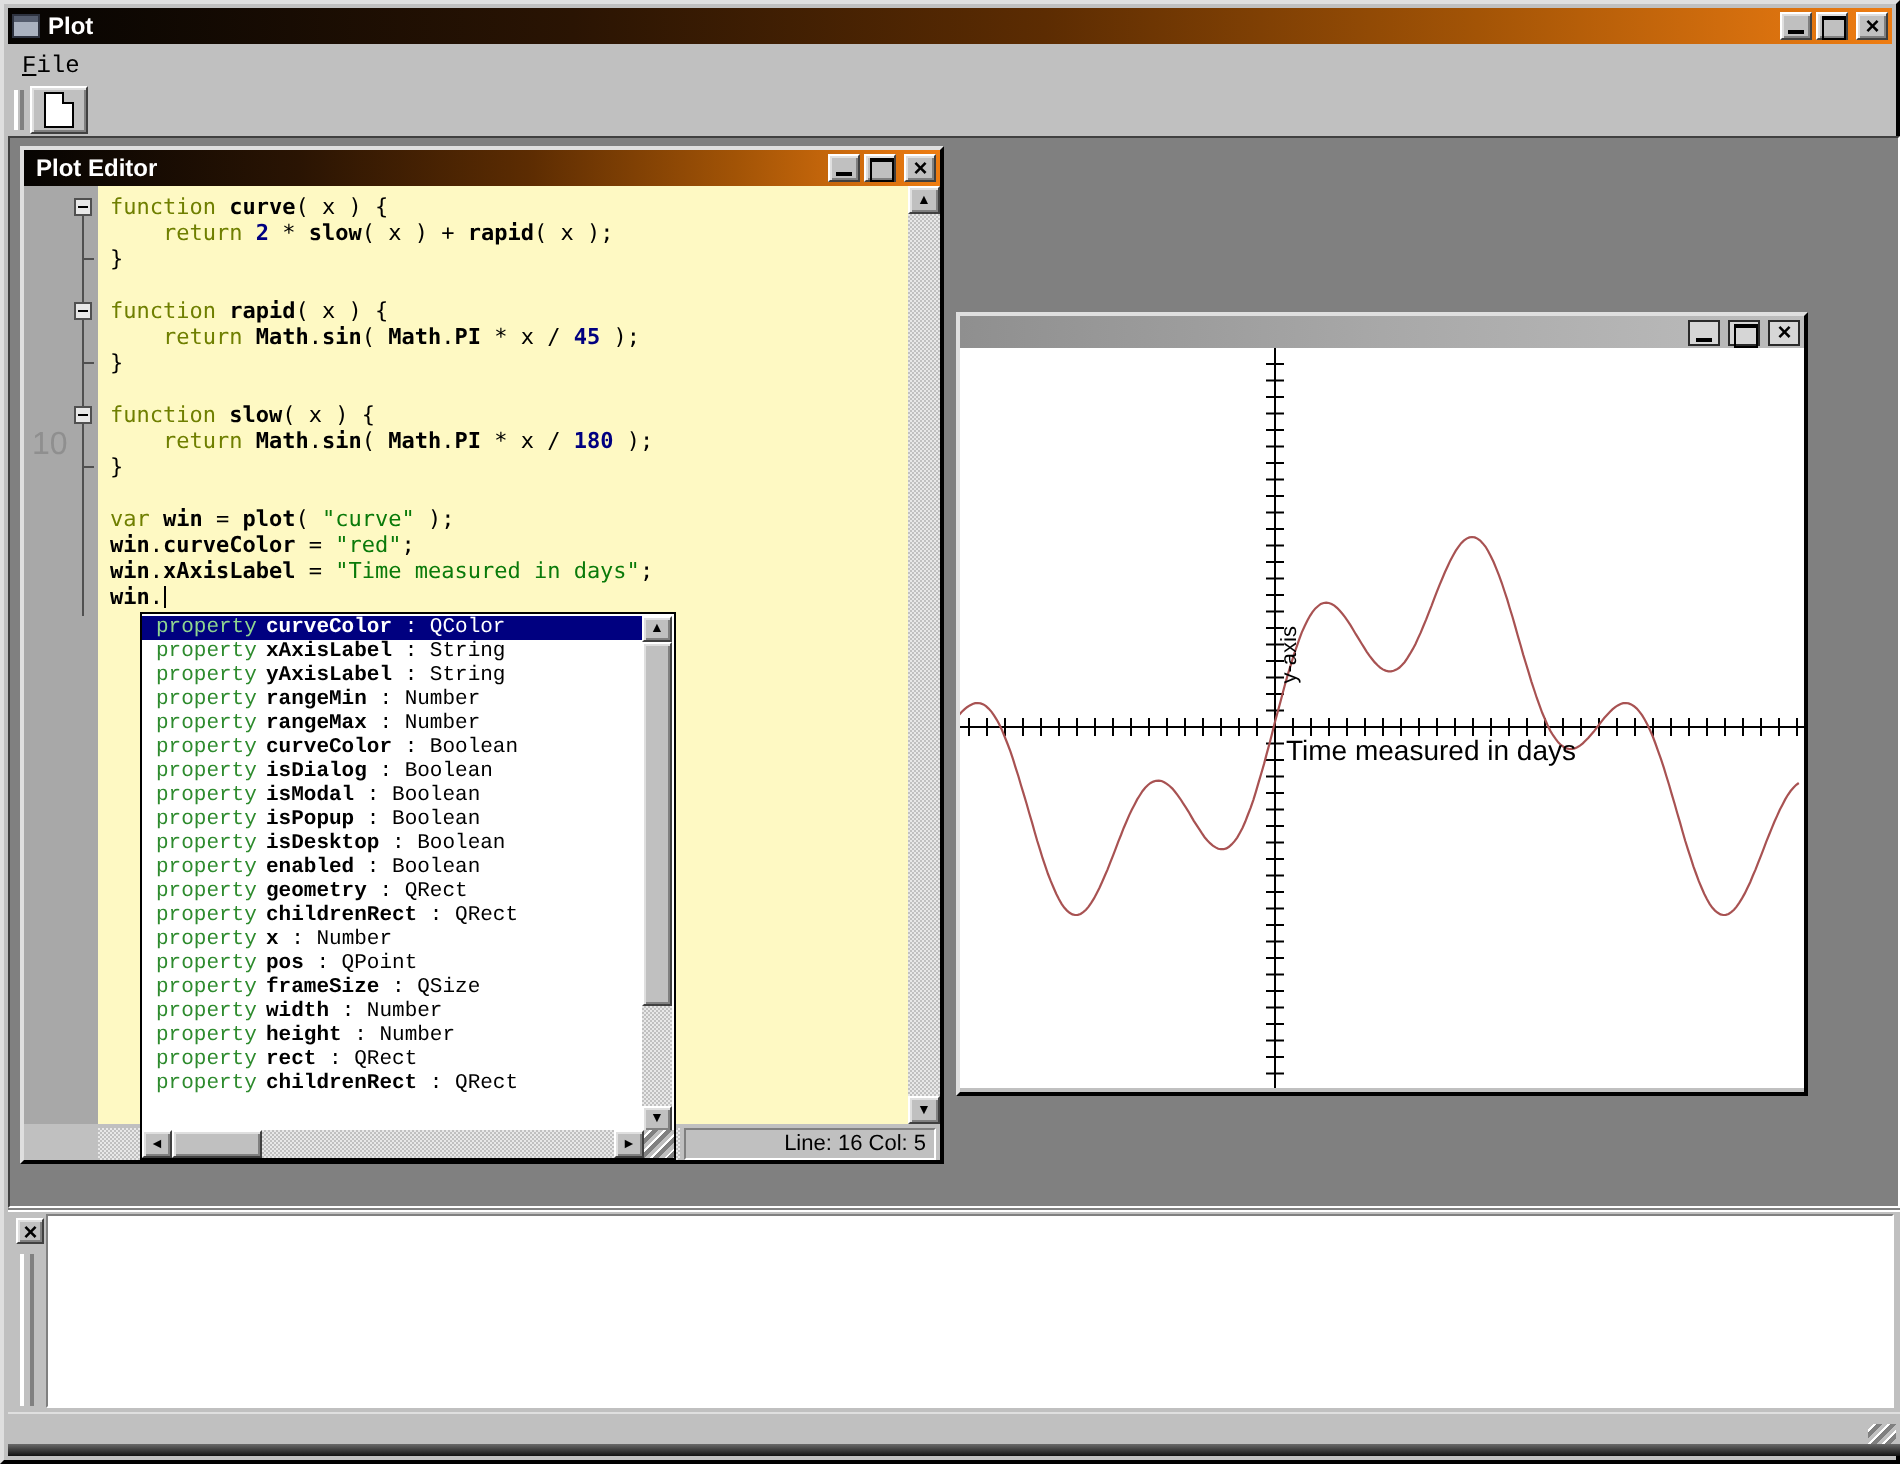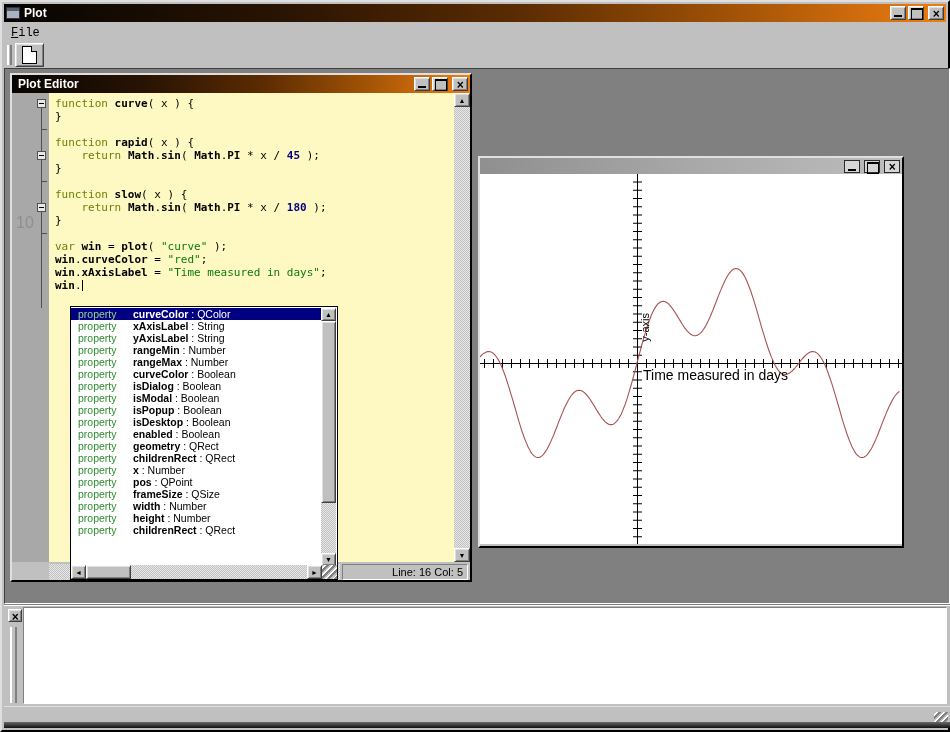--- a/index.html
+++ b/index.html
@@ -80,21 +80,21 @@
   .sb-btn { position:absolute; width:16px; height:14px; }
   .sb-trough-v { position:absolute; left:0; right:0; top:14px; bottom:14px; }
   .ed-bottom { position:absolute; left:0; right:0; bottom:0; height:16px; }
   .ed-hscroll { position:absolute; left:37px; width:291px; top:0; height:16px; }
   .ed-status { position:absolute; left:330px; right:2px; top:0; height:16px; font-size:11px;
     display:flex; align-items:center; justify-content:flex-end; padding-right:4px; background:#c0c0c0; }
 
   
   .ac-popup { position:absolute; left:68px; top:304px; width:268px; height:274px; background:#fff;
     border:1px solid #000; z-index:30; }
-  .ac-list { position:absolute; left:0; top:1px; width:251px; height:258px; overflow:hidden; background:#fff; }
+  .ac-list { position:absolute; left:0; top:1px; width:251px; height:258px; overflow:hidden; background:#fff;font-family:Liberation Mono, monospace; }
   .ac-row { height:12px; line-height:12px; font-size:10.5px; white-space:nowrap; }
   .ac-kind { display:inline-block; width:62px; padding-left:7px; color:#2e8b2e; }
   .ac-name { font-weight:bold; color:#000; }
   .ac-type { color:#000; }
   .ac-row.sel { background:#000080; }
   .ac-row.sel .ac-name, .ac-row.sel .ac-type { color:#fff; }
   .ac-row.sel .ac-kind { color:#8fd48f; }
   .ac-vscroll { position:absolute; right:1px; top:1px; width:15px; height:258px; }
   .ac-vscroll .sb-btn { width:15px; height:13px; }
   .ac-thumb-v { position:absolute; left:0; width:15px; top:13px; height:182px; }
@@ -304,20 +304,21 @@
           <div class="fold-box" style="top: 58px;"></div>
           <div class="fold-box" style="top: 110px;"></div>
           <div class="fold-tick" style="top: 36px;"></div>
           <div class="fold-tick" style="top: 88px;"></div>
           <div class="fold-tick" style="top: 140px;"></div>
         </div>
     </div>
 
     <div class="ed-code">
         <div class="code-line"><span class="tok-kw">function</span><span class="tok-pl"> </span><span class="tok-id">curve</span><span class="tok-pl">( x ) {</span></div>
+        <div class="code-line"><span class="tok-pl">    </span><span class="tok-kw">return</span><span class="tok-pl"> </span><span class="tok-num">2</span><span class="tok-pl"> * </span><span class="tok-id">slow</span><span class="tok-pl">( x ) + </span><span class="tok-id">rapid</span><span class="tok-pl">( x );</span></div>
         <div class="code-line"><span class="tok-pl">}</span></div>
         <div class="code-line"></div>
         <div class="code-line"><span class="tok-kw">function</span><span class="tok-pl"> </span><span class="tok-id">rapid</span><span class="tok-pl">( x ) {</span></div>
         <div class="code-line"><span class="tok-pl">    </span><span class="tok-kw">return</span><span class="tok-pl"> </span><span class="tok-id">Math</span><span class="tok-pl">.</span><span class="tok-id">sin</span><span class="tok-pl">( </span><span class="tok-id">Math</span><span class="tok-pl">.</span><span class="tok-id">PI</span><span class="tok-pl"> * x / </span><span class="tok-num">45</span><span class="tok-pl"> );</span></div>
         <div class="code-line"><span class="tok-pl">}</span></div>
         <div class="code-line"></div>
         <div class="code-line"><span class="tok-kw">function</span><span class="tok-pl"> </span><span class="tok-id">slow</span><span class="tok-pl">( x ) {</span></div>
         <div class="code-line"><span class="tok-pl">    </span><span class="tok-kw">return</span><span class="tok-pl"> </span><span class="tok-id">Math</span><span class="tok-pl">.</span><span class="tok-id">sin</span><span class="tok-pl">( </span><span class="tok-id">Math</span><span class="tok-pl">.</span><span class="tok-id">PI</span><span class="tok-pl"> * x / </span><span class="tok-num">180</span><span class="tok-pl"> );</span></div>
         <div class="code-line"><span class="tok-pl">}</span></div>
         <div class="code-line"></div>
@@ -358,20 +359,21 @@
         <div class="ac-row"><span class="ac-kind">property</span><span class="ac-name">isPopup</span><span class="ac-type"> : Boolean</span></div>
         <div class="ac-row"><span class="ac-kind">property</span><span class="ac-name">isDesktop</span><span class="ac-type"> : Boolean</span></div>
         <div class="ac-row"><span class="ac-kind">property</span><span class="ac-name">enabled</span><span class="ac-type"> : Boolean</span></div>
         <div class="ac-row"><span class="ac-kind">property</span><span class="ac-name">geometry</span><span class="ac-type"> : QRect</span></div>
         <div class="ac-row"><span class="ac-kind">property</span><span class="ac-name">childrenRect</span><span class="ac-type"> : QRect</span></div>
         <div class="ac-row"><span class="ac-kind">property</span><span class="ac-name">x</span><span class="ac-type"> : Number</span></div>
         <div class="ac-row"><span class="ac-kind">property</span><span class="ac-name">pos</span><span class="ac-type"> : QPoint</span></div>
         <div class="ac-row"><span class="ac-kind">property</span><span class="ac-name">frameSize</span><span class="ac-type"> : QSize</span></div>
         <div class="ac-row"><span class="ac-kind">property</span><span class="ac-name">width</span><span class="ac-type"> : Number</span></div>
         <div class="ac-row"><span class="ac-kind">property</span><span class="ac-name">height</span><span class="ac-type"> : Number</span></div>
+        <div class="ac-row"><span class="ac-kind">property</span><span class="ac-name">rect</span><span class="ac-type"> : QRect</span></div>
         <div class="ac-row"><span class="ac-kind">property</span><span class="ac-name">childrenRect</span><span class="ac-type"> : QRect</span></div>
       </div>
     <div class="ac-vscroll">
       <span class="btn95 sb-btn" style="top:0">
           <i class="ar ar-up"></i>
         </span>
       <div class="ac-thumb-v btn95"></div>
       <div class="ac-vs-dither dither"></div>
       <span class="btn95 sb-btn" style="bottom:0">
           <i class="ar ar-down"></i>

